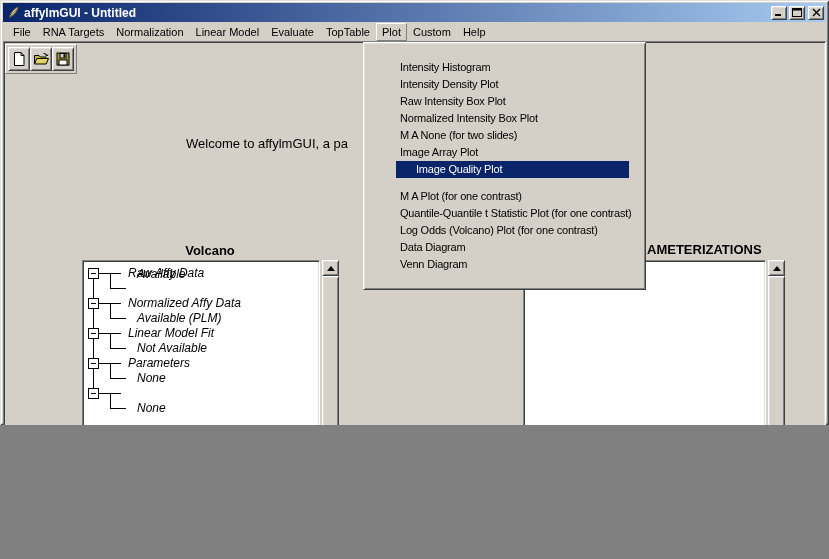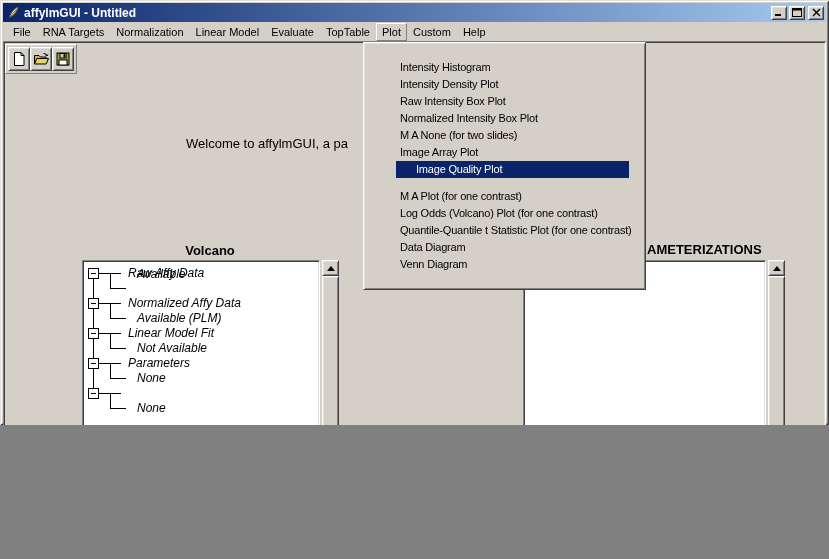--- a/index.html
+++ b/index.html
@@ -226,21 +226,21 @@
   <div class="menu raised">
     <div class="mi">Intensity Histogram</div>
     <div class="mi">Intensity Density Plot</div>
     <div class="mi">Raw Intensity Box Plot</div>
     <div class="mi">Normalized Intensity Box Plot</div>
     <div class="mi">M A None (for two slides)</div>
     <div class="mi">Image Array Plot</div>
     <div class="mi hl">Image Quality Plot</div>
     <div class="sep"></div>
     <div class="mi">M A Plot (for one contrast)</div>
+    <div class="mi">Quantile-Quantile t Statistic Plot (for one contrast)</div>
     <div class="mi">Log Odds (Volcano) Plot (for one contrast)</div>
-    <div class="mi">Quantile-Quantile t Statistic Plot (for one contrast)</div>
     <div class="mi">Data Diagram</div>
     <div class="mi">Venn Diagram</div>
   </div>
 
   <div class="statusbar"></div>
 
 </div>
 
 </body></html>

